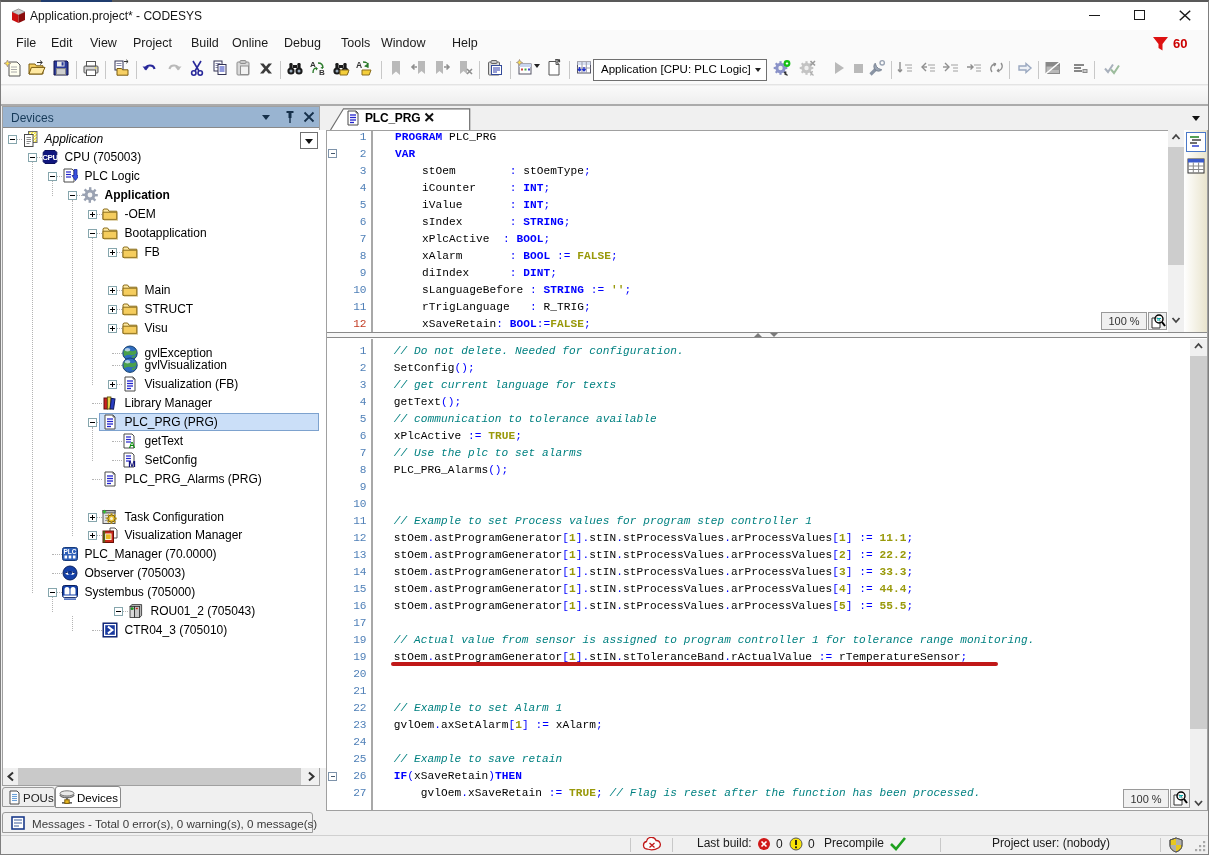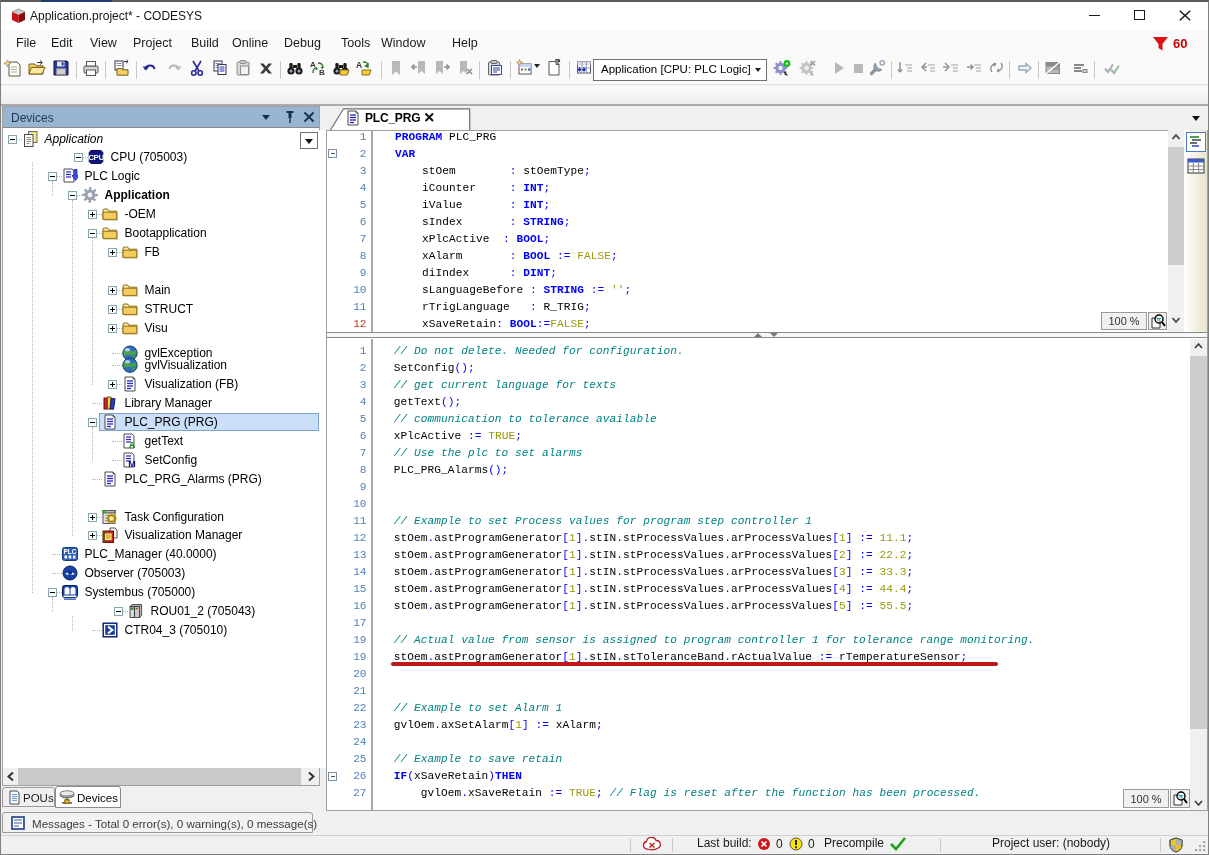--- a/index.html
+++ b/index.html
@@ -24,21 +24,21 @@
 .exp b{position:absolute;left:3px;top:1px;width:1px;height:5px;background:#000;}
 .icon16{position:absolute;width:16px;height:16px;}
 .guide{position:absolute;width:1px;border-left:1px dotted #b4b4b4;}
 .hguide{position:absolute;height:1px;border-top:1px dotted #b4b4b4;}
 #hscroll{position:absolute;left:0px;top:660.5px;width:316px;height:17px;background:#f0f0f0;}
 #edpanel{position:absolute;left:326px;top:130px;width:882px;height:681px;background:#fff;border:1px solid #a0a0a0;}
 #tabbar{position:absolute;left:327px;top:106px;width:881px;height:24px;background:#f0f0f0;}
 pre{font-family:"Liberation Mono",monospace;font-size:11.15px;line-height:17px;letter-spacing:0.06px;}
 .k{color:#0000ff;font-weight:bold;}
 .p{color:#0000ff;}
-.n{color:#99990a;font-weight:normal;}
+.n{color:#99990a;font-weight:bold;}
 .c{color:#008080;font-style:italic;}
 .lnum{font-family:"Liberation Mono",monospace;font-size:11.15px;line-height:17px;color:#5080b8;text-align:right;}
 .sbtext{font-size:12px;color:#1a1a1a;}
 </style></head><body>
 <div id="win">
     <div id="titlebar"></div>
     <div class="abs" style="left:10px;top:8px;">
       <svg width="17" height="16" viewBox="0 0 17 16">
         <path d="M8.5 1 L15 4 L8.5 7 L2 4z" fill="#c9c9c9" stroke="#9a9a9a"></path>
         <path d="M2 4 L8.5 7 L8.5 15 L2 12z" fill="#cc1111"></path>
@@ -469,21 +469,21 @@
               <g stroke="#8a8a8a" stroke-width="1">
                 <line x1="4.5" y1="6.5" x2="9" y2="6.5"></line>
                 <line x1="4.5" y1="8.5" x2="9" y2="8.5"></line>
                 <line x1="4.5" y1="10.5" x2="9" y2="10.5"></line>
                 <line x1="4.5" y1="12.5" x2="7.5" y2="12.5"></line>
               </g>
             </svg>
           </div>
           <div class="tlabel" style="left:41.5px;font-style:italic;">Application</div>
         </div>
-<div class="trow" style="top:18.9px;margin-left:46px;">
+<div class="trow" style="top:18.9px;">
           <div class="hguide" style="left:28.5px;top:9px;width:10.0px;"></div>
           <div class="exp" style="left:24.5px;top:5px;">
             <i></i>
           </div>
           <div class="icon16" style="left:38.5px;top:1px;">
             <svg width="16" height="16" viewBox="0 0 16 16">
               <path d="M3 1.5 h10 l1.8 1.8 v9.4 l-1.8 1.8 h-10 l-1.8 -1.8 v-9.4 z" fill="#10167e" stroke="#0a0f5a"></path>
               <text x="8" y="10.8" font-family="Liberation Sans" font-size="8" font-weight="bold" fill="#fff" text-anchor="middle" letter-spacing="-0.5">CPU</text>
             </svg>
           </div>
@@ -791,21 +791,21 @@
             <svg width="16" height="16" viewBox="0 0 16 16">
               <rect x="0.5" y="1.5" width="15" height="13" rx="2" fill="#2d5fb8" stroke="#173a7a"></rect>
               <text x="8" y="8" font-family="Liberation Sans" font-size="6.5" font-weight="bold" fill="#fff" text-anchor="middle">PLC</text>
               <g fill="#fff">
                 <rect x="2.5" y="9.5" width="2.6" height="3"></rect>
                 <rect x="6.7" y="9.5" width="2.6" height="3"></rect>
                 <rect x="10.9" y="9.5" width="2.6" height="3"></rect>
               </g>
             </svg>
           </div>
-          <div class="tlabel" style="left:81.5px;">PLC_Manager (40.0000)</div>
+          <div class="tlabel" style="left:81.5px;">PLC_Manager (70.0000)</div>
         </div>
 <div class="trow" style="top:434.7px;">
           <div class="hguide" style="left:48.5px;top:9px;width:10.0px;"></div>
           <div class="icon16" style="left:58.5px;top:1px;">
             <svg width="16" height="16" viewBox="0 0 16 16">
               <circle cx="8" cy="8" r="7" fill="#1440a8" stroke="#0a2060"></circle>
               <path d="M2.5 8.5 Q8 3.5 13.5 8.5 Q8 11.5 2.5 8.5z" fill="#fff"></path>
               <circle cx="8" cy="7.8" r="2.2" fill="#1440a8"></circle>
               <path d="M2.5 8.5 Q8 5 13.5 8.5" fill="none" stroke="#0a2060" stroke-width="1"></path>
             </svg>

